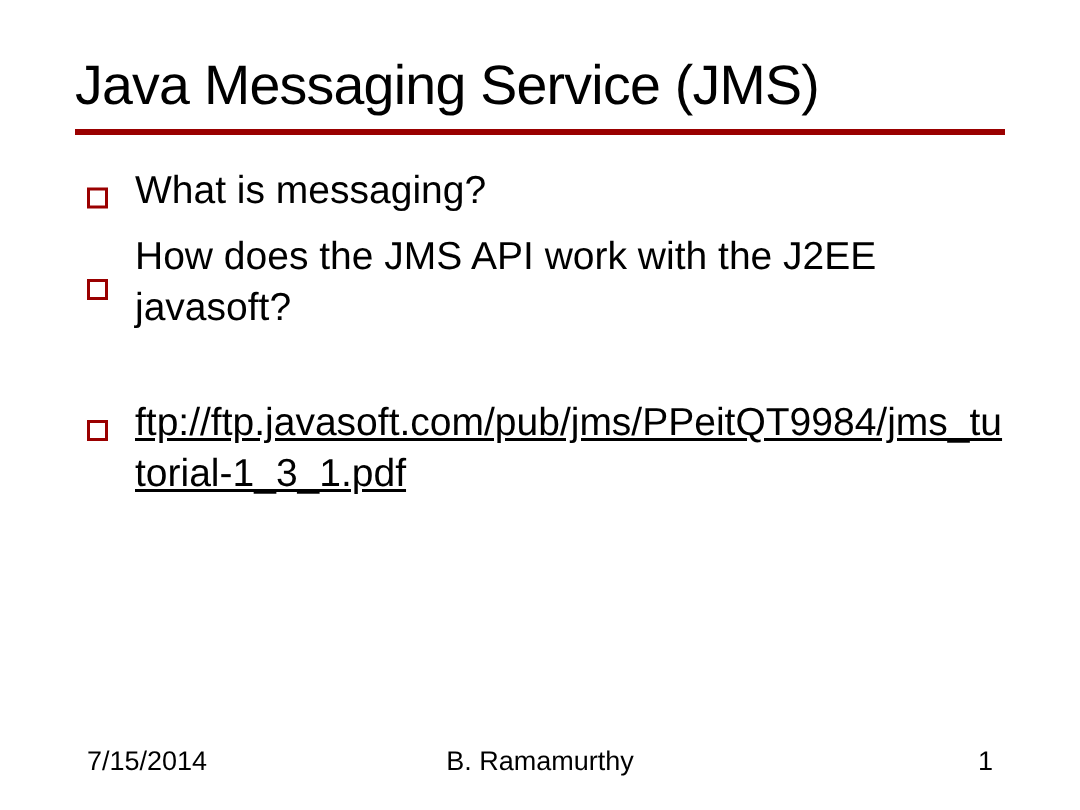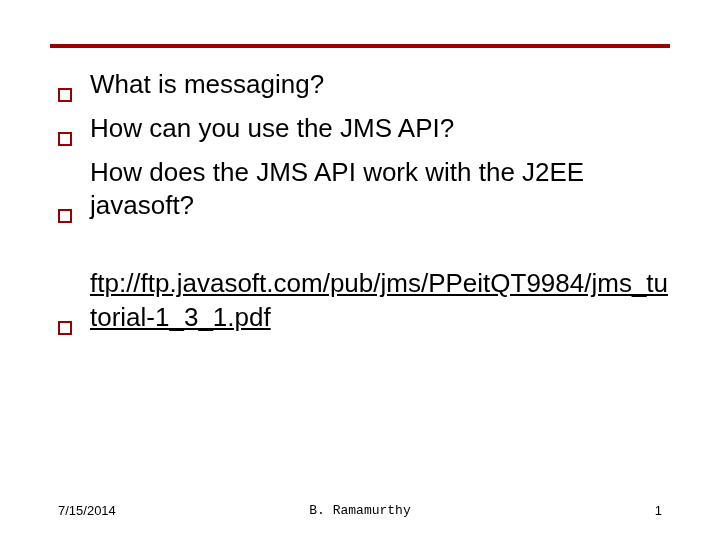--- a/index.html
+++ b/index.html
@@ -27,21 +27,21 @@
       height: 4px;
       background: #9a0000;
       margin-top: 8px;
       margin-bottom: 20px;
     }
     .content {
       padding-left: 8px;
     }
     .bullet-item {
       display: flex;
-      align-items: flex-end;
+      align-items: center;
       margin-bottom: 10px;
       font-size: 26px;
       line-height: 1.3;
       color: #000;
     }
     .bullet {
       flex: 0 0 auto;
       width: 14px;
       height: 14px;
       border: 2px solid #9a0000;
@@ -57,44 +57,40 @@
       word-break: break-all;
     }
     .footer {
       position: absolute;
       bottom: 22px;
       left: 0;
       width: 100%;
       padding: 0 58px;
       display: flex;
       justify-content: space-between;
-      font-size: 13px;
+      font-size: 18px;
       color: #000;
     }
     .footer-center {
       position: absolute;
       left: 50%;
       transform: translateX(-50%);
-      font-family: Liberation Mono, monospace;
     }
   </style>
 </head>
 <body>
 
 <div class="slide">
+  <h1 class="title">Java Messaging Service (JMS)</h1>
   <div class="title-underline"></div>
 
   <div class="content">
     <div class="bullet-item">
       <span class="bullet"></span>
       <span class="bullet-text">What is messaging?</span>
-    </div>
-    <div class="bullet-item">
-      <span class="bullet"></span>
-      <span class="bullet-text">How can you use the JMS API?</span>
     </div>
     <div class="bullet-item">
       <span class="bullet"></span>
       <span class="bullet-text">How does the JMS API work with the J2EE javasoft?</span>
     </div>
     <div class="bullet-item">
       <span class="bullet"></span>
       <span class="bullet-text">
         <br>
         <a class="link" href="ftp://ftp.javasoft.com/pub/jms/PPeitQT9984/jms_tutorial-1_3_1.pdf">ftp://ftp.javasoft.com/pub/jms/PPeitQT9984/jms_tutorial-1_3_1.pdf</a>

